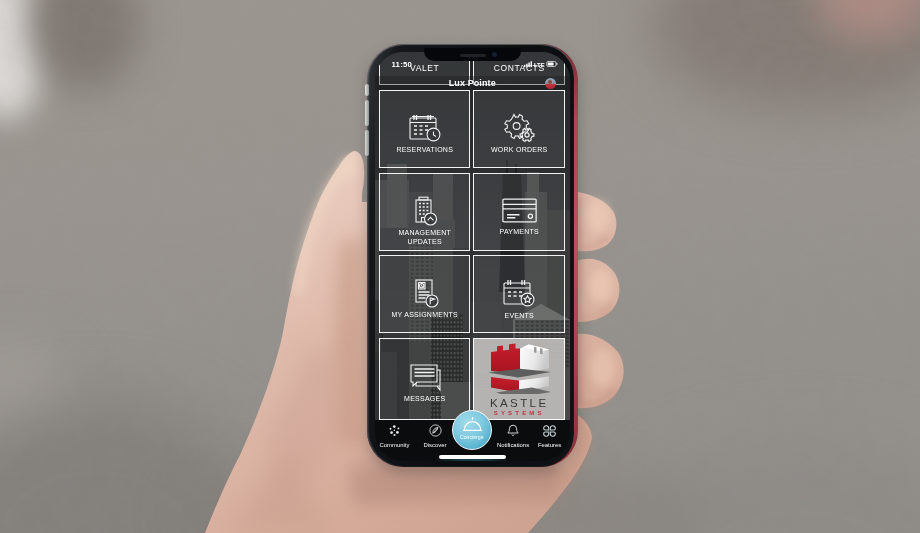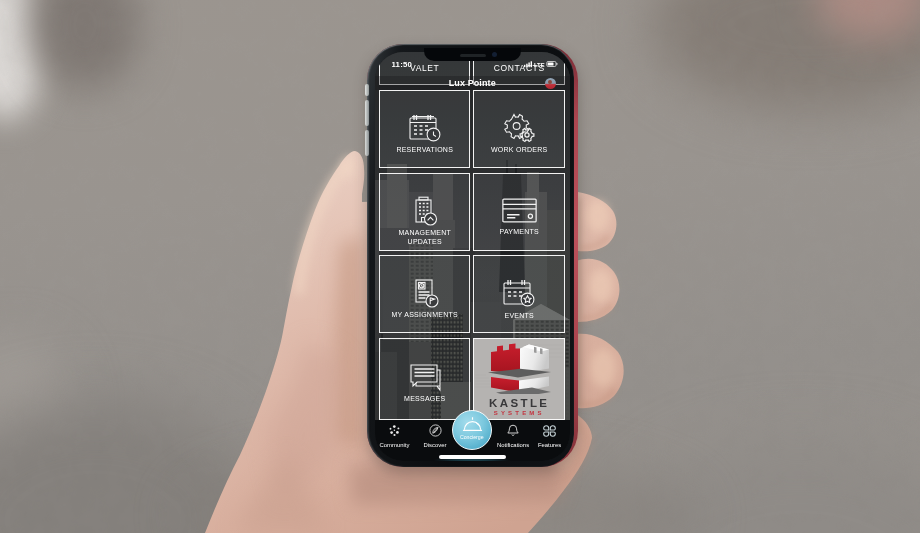--- a/index.html
+++ b/index.html
@@ -333,21 +333,21 @@
           <polygon points="67,7.2 69.5,7.8 69.5,13.3 67,12.8" fill="#9a9a9a"></polygon>
 
           <polygon points="15,31.5 47,27.8 78,31 45,36.5" fill="#5d5d5d"></polygon>
 
           <polygon points="18,36 46,39.5 46,51.5 18,46.5" fill="url(#redf)"></polygon>
 
           <polygon points="46,39.5 76,35.5 76,45 46,51.5" fill="url(#whitef)"></polygon>
 
           <polygon points="23,51.5 59,46.5 78,51 41,57" fill="#6b6b6b"></polygon>
         </svg>
-        <div style="color:#38383a;font-size:11.5px;font-weight:700;letter-spacing:2.4px;margin-top:3px;">KASTLE</div>
+        <div style="color:#38383a;font-size:11.5px;font-weight:400;letter-spacing:2.4px;margin-top:3px;">KASTLE</div>
         <div style="color:#c2333f;font-size:6px;font-weight:700;letter-spacing:3.2px;margin-top:1.5px;">SYSTEMS</div>
       </div>
 
       <div class="abs" style="left:0;top:368.3px;width:194.5px;height:41px;background:#0a0c0e;"></div>
 
       <div class="navitem" style="left:4px;top:371px;width:31px;">
         <svg width="13" height="12" viewBox="0 0 13 12">
           <g fill="#e8e8e8">
             <circle cx="6.3" cy="1.6" r="1.35"></circle>
             <circle cx="2.5" cy="3.8" r="0.95"></circle>

